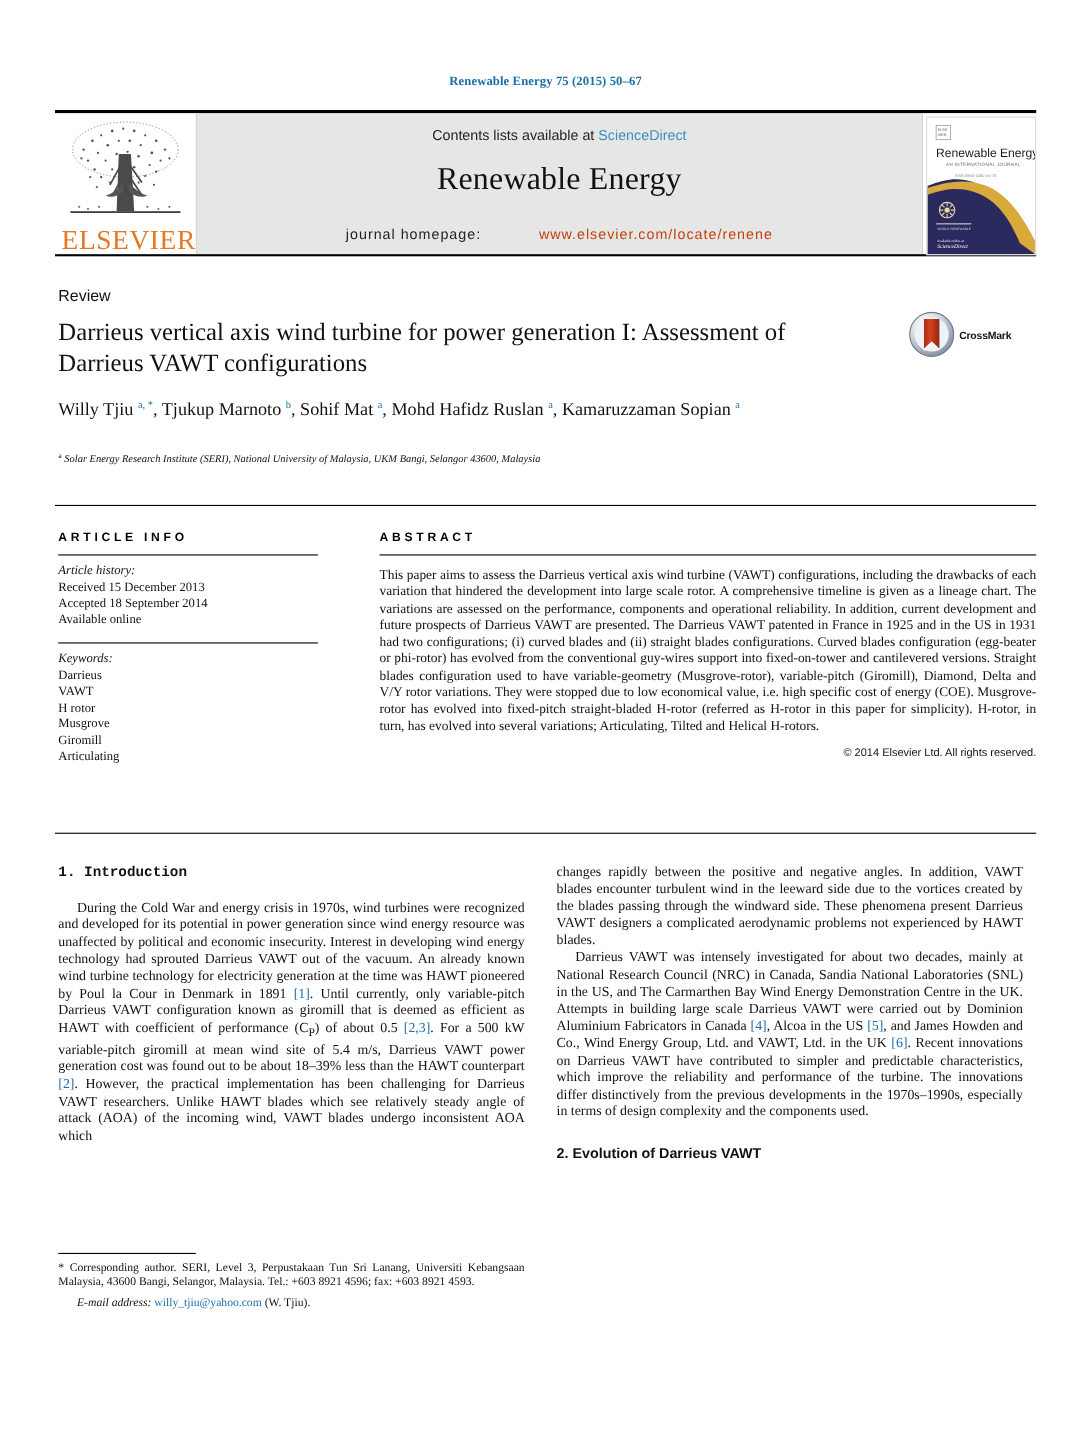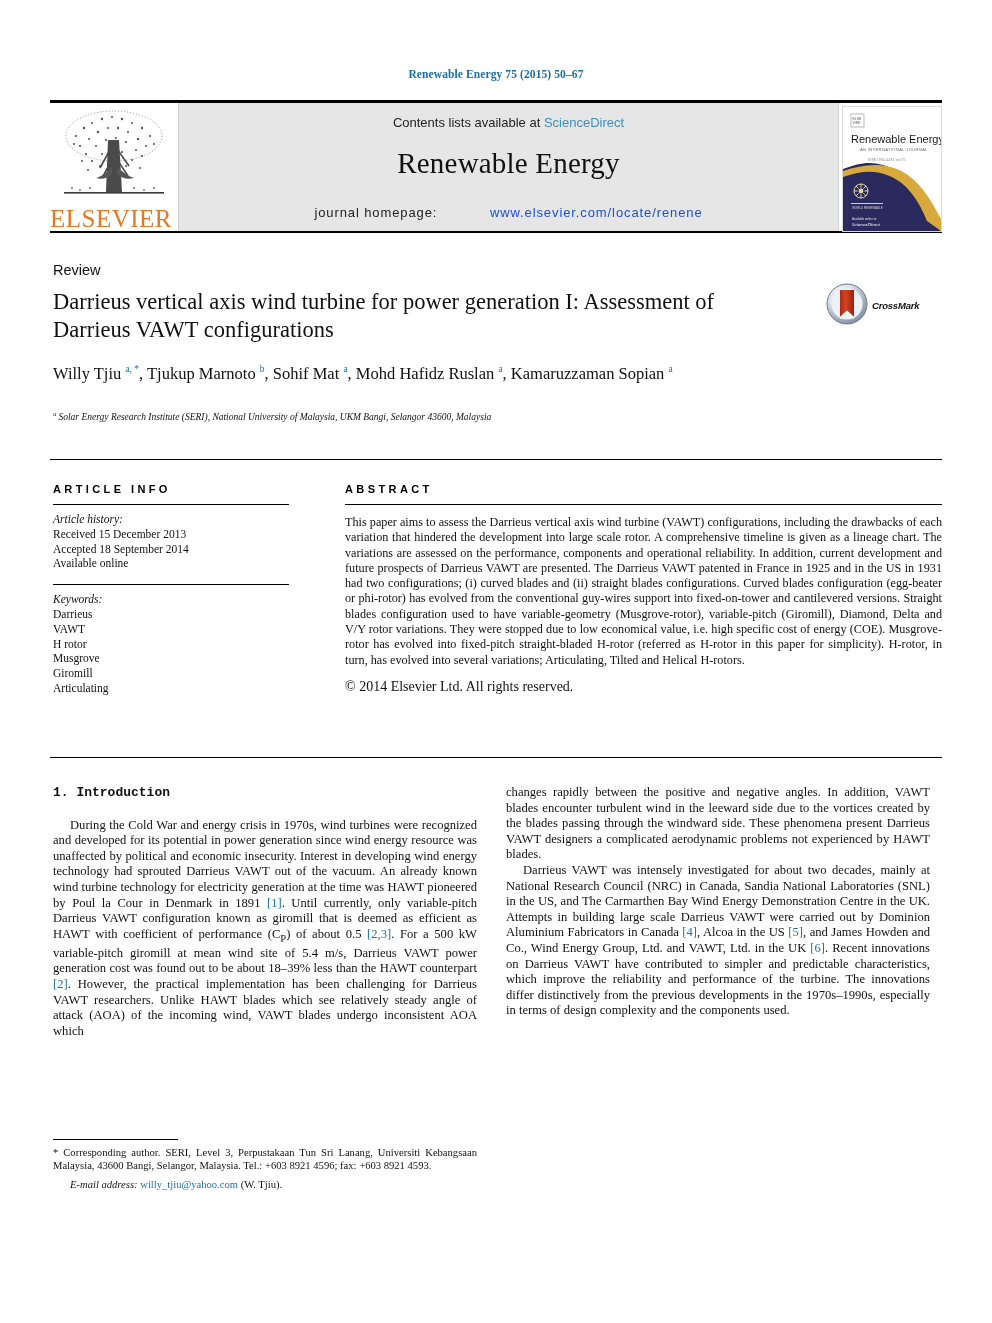--- a/index.html
+++ b/index.html
@@ -60,21 +60,21 @@
   }
   .tree-art {
     position: absolute;
     left: 6px; top: 3px;
     width: 116px; height: 100px;
   }
   .elsevier-word {
     position: absolute;
     bottom: 0px;
     left: 0; width: 128px;
-    text-align: left;
+    text-align: right;
     font-family: "Liberation Serif", serif;
     font-size: 25px;
     letter-spacing: 0.5px;
     color: #e87722;
     line-height: 1;
   }
   .center-box {
     flex: 1 1 auto;
     background: #e6e6e6;
     position: relative;
@@ -105,21 +105,21 @@
     position: absolute;
     bottom: 11px;
     width: 100%;
     text-align: center;
     font-family: "Liberation Sans", sans-serif;
     font-size: 13px;
     color: #222;
     letter-spacing: 0.9px;
   }
   .homepage-line .url {
-    color: #1d4ed8;
+    color: #c2410c;
     margin-left: 48px;
   }
   .cover-box {
     width: 104px;
     flex: 0 0 104px;
     background: #fff;
     border-left: 1px solid #cfcfcf;
     position: relative;
     padding: 3px;
     box-sizing: border-box;
@@ -161,21 +161,20 @@
   }
   .crossmark-label {
     position: absolute;
     left: 46px;
     top: 17px;
     font-family: "Liberation Sans", sans-serif;
     font-size: 9.5px;
     font-weight: bold;
     color: #111;
     letter-spacing: -0.2px;
-    font-style: italic;
   }
 
   
   .authors {
     position: absolute;
     left: 53px;
     top: 358px;
     width: 800px;
     font-family: "Liberation Serif", serif;
     font-size: 16.5px;
@@ -263,22 +262,23 @@
   }
   .abstract-text {
     font-family: "Liberation Serif", serif;
     font-size: 12.2px;
     line-height: 15.3px;
     text-align: justify;
     color: #111;
   }
   .copyright {
     margin-top: 11px;
-    font-family: Liberation Serif, serif;
-    font-size: 14px;
+    text-align: right;
+    font-family: Liberation Sans, sans-serif;
+    font-size: 10px;
     color: #111;
   }
 
   
   .col {
     position: absolute;
     top: 785px;
     width: 424px;
     font-family: "Liberation Serif", serif;
     font-size: 12.6px;
@@ -529,20 +529,21 @@
     <p class="body-p">
       <span>During the Cold War and energy crisis in 1970s, wind turbines were recognized and developed for its potential in power generation since wind energy resource was unaffected by political and economic insecurity. Interest in developing wind energy technology had sprouted Darrieus VAWT out of the vacuum. An already known wind turbine technology for electricity generation at the time was HAWT pioneered by Poul la Cour in Denmark in 1891 </span><span class="ref">[1]</span><span>. Until currently, only variable-pitch Darrieus VAWT configuration known as giromill that is deemed as efficient as HAWT with coefficient of performance (C</span><sub>P</sub><span>) of about 0.5 </span><span class="ref">[2,3]</span><span>. For a 500 kW variable-pitch giromill at mean wind site of 5.4 m/s, Darrieus VAWT power generation cost was found out to be about 18–39% less than the HAWT counterpart </span><span class="ref">[2]</span><span>. However, the practical implementation has been challenging for Darrieus VAWT researchers. Unlike HAWT blades which see relatively steady angle of attack (AOA) of the incoming wind, VAWT blades undergo inconsistent AOA which</span>
     </p>
   </div>
 
   <div class="col col-right">
     <p class="body-p" style="text-indent:0">changes rapidly between the positive and negative angles. In addition, VAWT blades encounter turbulent wind in the leeward side due to the vortices created by the blades passing through the windward side. These phenomena present Darrieus VAWT designers a complicated aerodynamic problems not experienced by HAWT blades.</p>
     <p class="body-p">
       <span>Darrieus VAWT was intensely investigated for about two decades, mainly at National Research Council (NRC) in Canada, Sandia National Laboratories (SNL) in the US, and The Carmarthen Bay Wind Energy Demonstration Centre in the UK. Attempts in building large scale Darrieus VAWT were carried out by Dominion Aluminium Fabricators in Canada </span><span class="ref">[4]</span><span>, Alcoa in the US </span><span class="ref">[5]</span><span>, and James Howden and Co., Wind Energy Group, Ltd. and VAWT, Ltd. in the UK </span><span class="ref">[6]</span><span>. Recent innovations on Darrieus VAWT have contributed to simpler and predictable characteristics, which improve the reliability and performance of the turbine. The innovations differ distinctively from the previous developments in the 1970s–1990s, especially in terms of design complexity and the components used.</span>
     </p>
+    <div class="sec-title-2">2. Evolution of Darrieus VAWT</div>
   </div>
 
   <div class="footnote-rule"></div>
   <div class="footnote">
     <div>* Corresponding author. SERI, Level 3, Perpustakaan Tun Sri Lanang, Universiti Kebangsaan Malaysia, 43600 Bangi, Selangor, Malaysia. Tel.: +603 8921 4596; fax: +603 8921 4593.</div>
     <div class="email-line"><span class="lbl">E-mail address:</span> <span class="mail">willy_tjiu@yahoo.com</span> <span>(W. Tjiu).</span></div>
   </div>
 
 
 </div>

